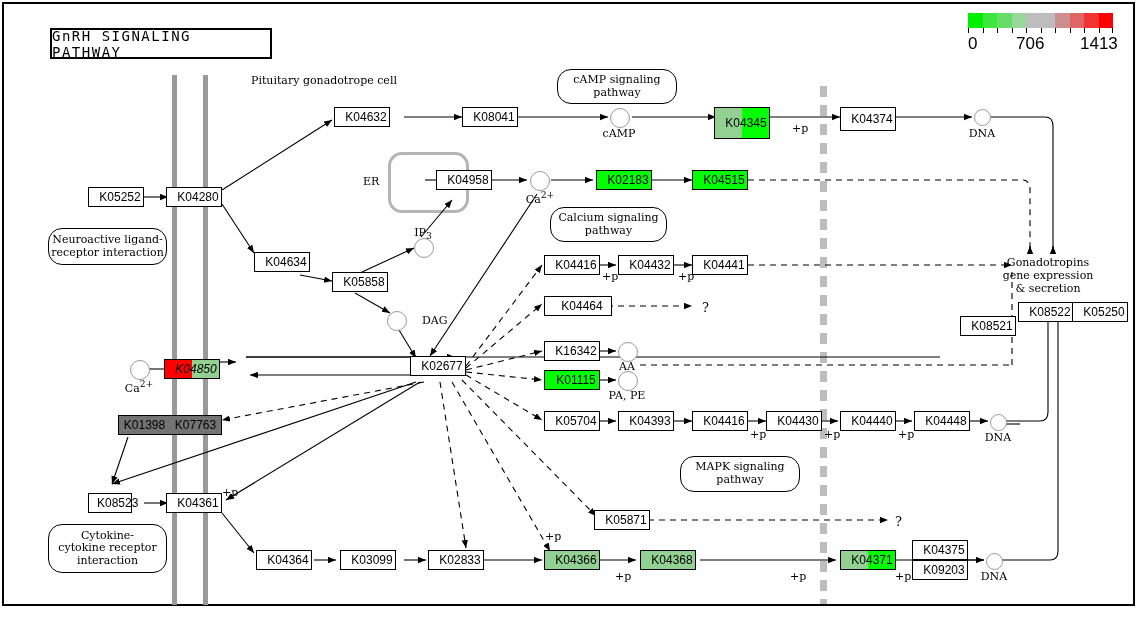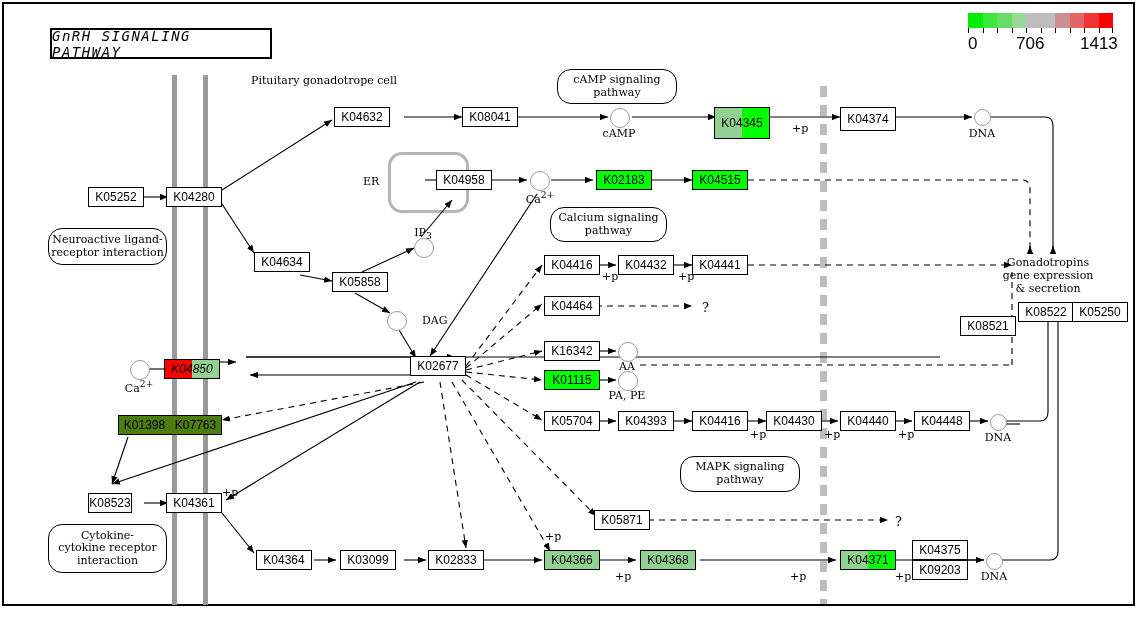--- a/index.html
+++ b/index.html
@@ -4,30 +4,30 @@
 <title>KEGG GnRH Signaling Pathway</title>
 <style>
   html,body{margin:0;padding:0;background:#ffffff;}
   body{font-family:"Liberation Sans",sans-serif;}
   #canvas{position:relative;width:1141px;height:644px;background:#ffffff;overflow:hidden;}
   #border{position:absolute;left:2px;top:2px;width:1133px;height:604px;border:2px solid #000;box-sizing:border-box;}
   svg.layer{position:absolute;left:0;top:0;width:1141px;height:644px;pointer-events:none;}
 
   .title-box{position:absolute;border:2px solid #000;background:#fff;
     font-family:"DejaVu Sans Mono","Liberation Mono",monospace;font-size:14px;
-    display:flex;align-items:center;justify-content:center;letter-spacing:1.5px;color:#000;font-style:italic;}
+    display:flex;align-items:center;justify-content:center;letter-spacing:1.5px;color:#000;}
 
   .knode{position:absolute;border:1px solid #000;background:#fff;box-sizing:border-box;
     font-family:"Liberation Sans",sans-serif;font-size:12px;color:#000;
-    display:flex;align-items:center;justify-content:center;white-space:nowrap;line-height:1;}
+    display:flex;align-items:center;justify-content:center;white-space:nowrap;line-height:1;padding-left:8px;}
   .knode .half{position:absolute;top:0;bottom:0;}
   .knode .lbl{position:relative;z-index:2;width:100%;text-align:center;}
   .knode.dual .lbl{text-align:center;}
 
-  .kpair{position:absolute;border:1px solid #000;background:#4d7c0f;box-sizing:border-box;
+  .kpair{position:absolute;border:1px solid #000;background:#737373;box-sizing:border-box;
     display:flex;align-items:center;font-size:12px;}
   .kpair span{flex:1;text-align:center;}
 
   .memb{position:absolute;background:#999999;}
 
   .bubble{position:absolute;border:1px solid #000;border-radius:14px;background:#fff;
     font-family:"DejaVu Serif","Liberation Serif",serif;font-size:11px;color:#000;
     display:flex;align-items:center;justify-content:center;text-align:center;line-height:1.15;}
 
   .circ{position:absolute;border:1px solid #9a9a9a;border-radius:50%;background:#fff;}
@@ -332,21 +332,21 @@
     </div>
 
   <div class="knode" style="left:618px;top:255px;width:56px;height:20px;">
     <span class="lbl">K04432</span>
     </div>
 
   <div class="knode" style="left:692px;top:255px;width:56px;height:20px;">
     <span class="lbl">K04441</span>
     </div>
 
-  <div class="knode" style="left:544px;top:296px;width:56px;height:20px;">
+  <div class="knode" style="left:544px;top:296px;width:68px;height:20px;">
     <span class="lbl">K04464</span>
     </div>
 
   <div class="knode" style="left:544px;top:341px;width:56px;height:20px;">
     <span class="lbl">K16342</span>
     </div>
 
   <div class="knode" style="left:544px;top:370px;width:56px;height:20px;background:#00ff00;">
     <span class="lbl">K01115</span>
     </div>

